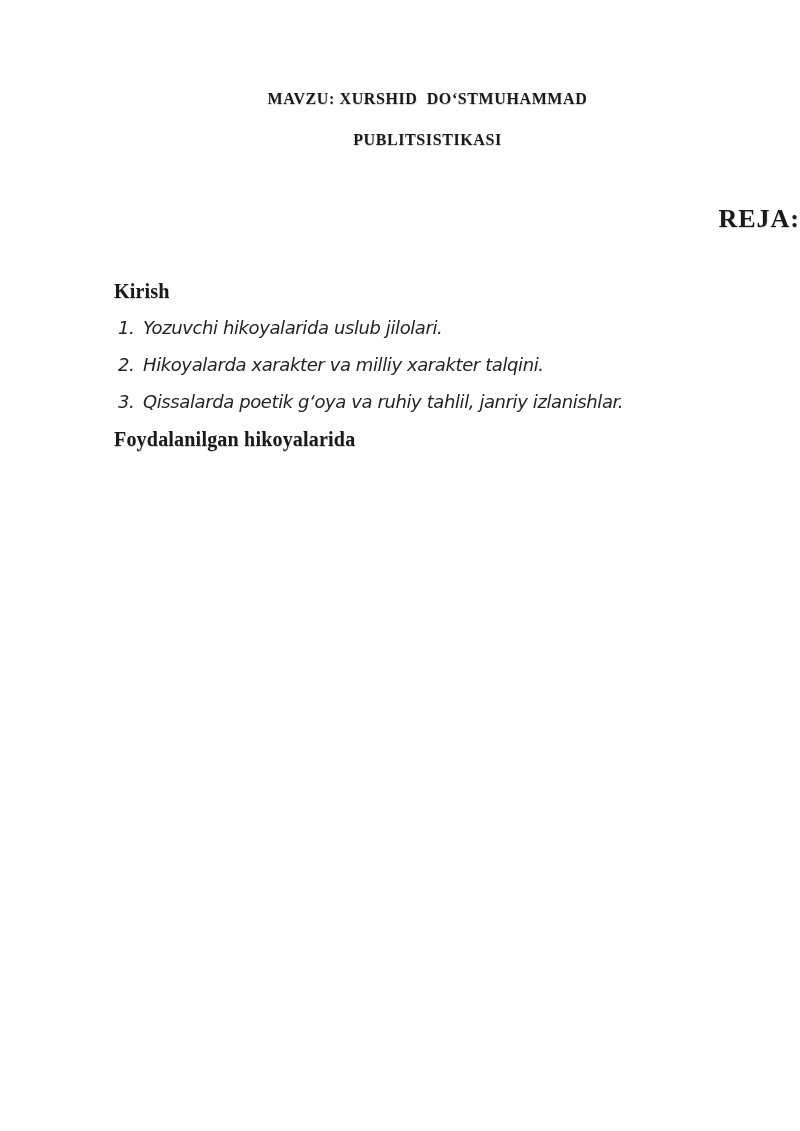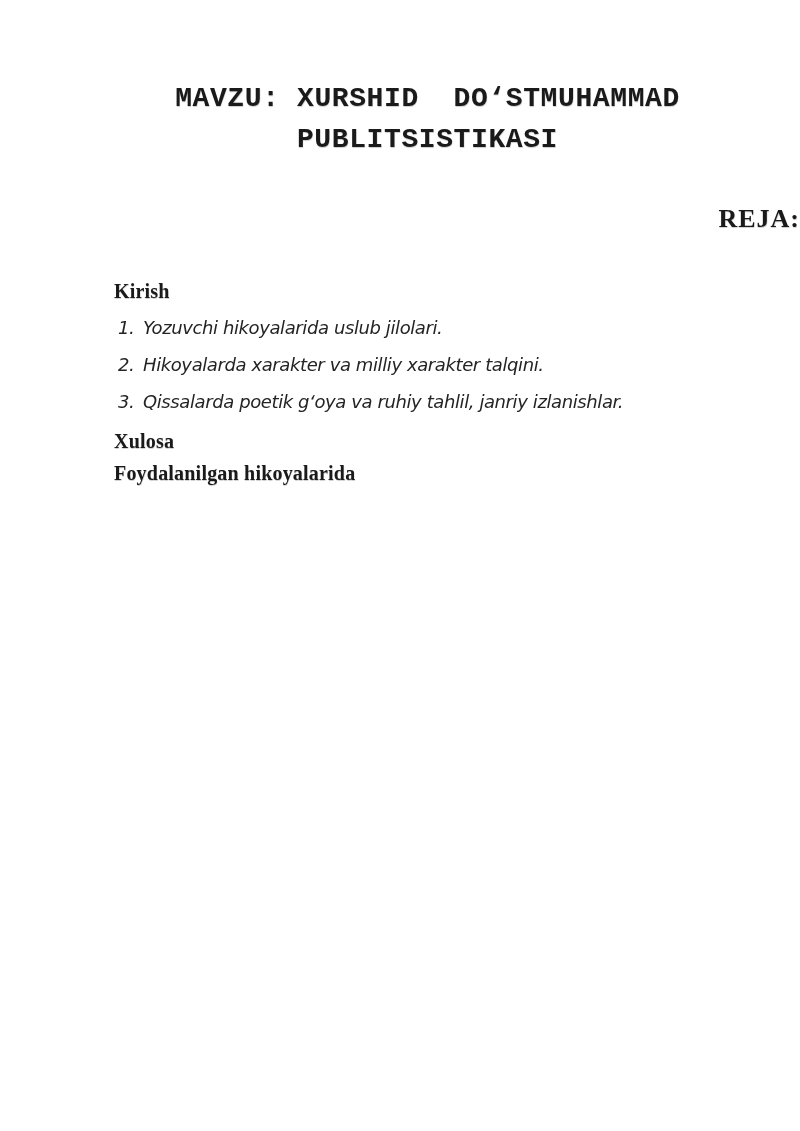--- a/index.html
+++ b/index.html
@@ -19,26 +19,25 @@
   
   .title-block {
     box-sizing: border-box;
     width: 100%;
     padding-left: 55px;
     padding-top: 78px;
     text-align: center;
   }
   .title-line {
     font-weight: bold;
-    font-size: 28px;
+    font-size: 16px;
     line-height: 41px;
     letter-spacing: 0.6px;
     white-space: pre-wrap;
     text-shadow: 0.4px 1px 0.8px rgba(30,30,30,0.22);
-    font-family: Liberation Mono, monospace;
   }
   .plan-heading {
     box-sizing: border-box;
     width: 100%;
     padding-left: 55px;
     margin-top: 42px;
     text-align: right;
     font-weight: bold;
     font-size: 26px;
     line-height: 34px;
@@ -105,19 +104,18 @@
       <div class="plan-item">
         <span class="num">2.</span>
         <span class="txt">Hikoyalarda xarakter va milliy xarakter talqini.</span>
       </div>
       <div class="plan-item">
         <span class="num">3.</span>
         <span class="txt">Qissalarda poetik g‘oya va ruhiy tahlil, janriy izlanishlar.</span>
       </div>
     </div>
 
-    <div class="section-label label-conclusion">Xulosa</div>
 
     <div class="section-label label-references">Foydalanilgan hikoyalarida</div>
 
   </div>
 
 </div>
 
 </body></html>

